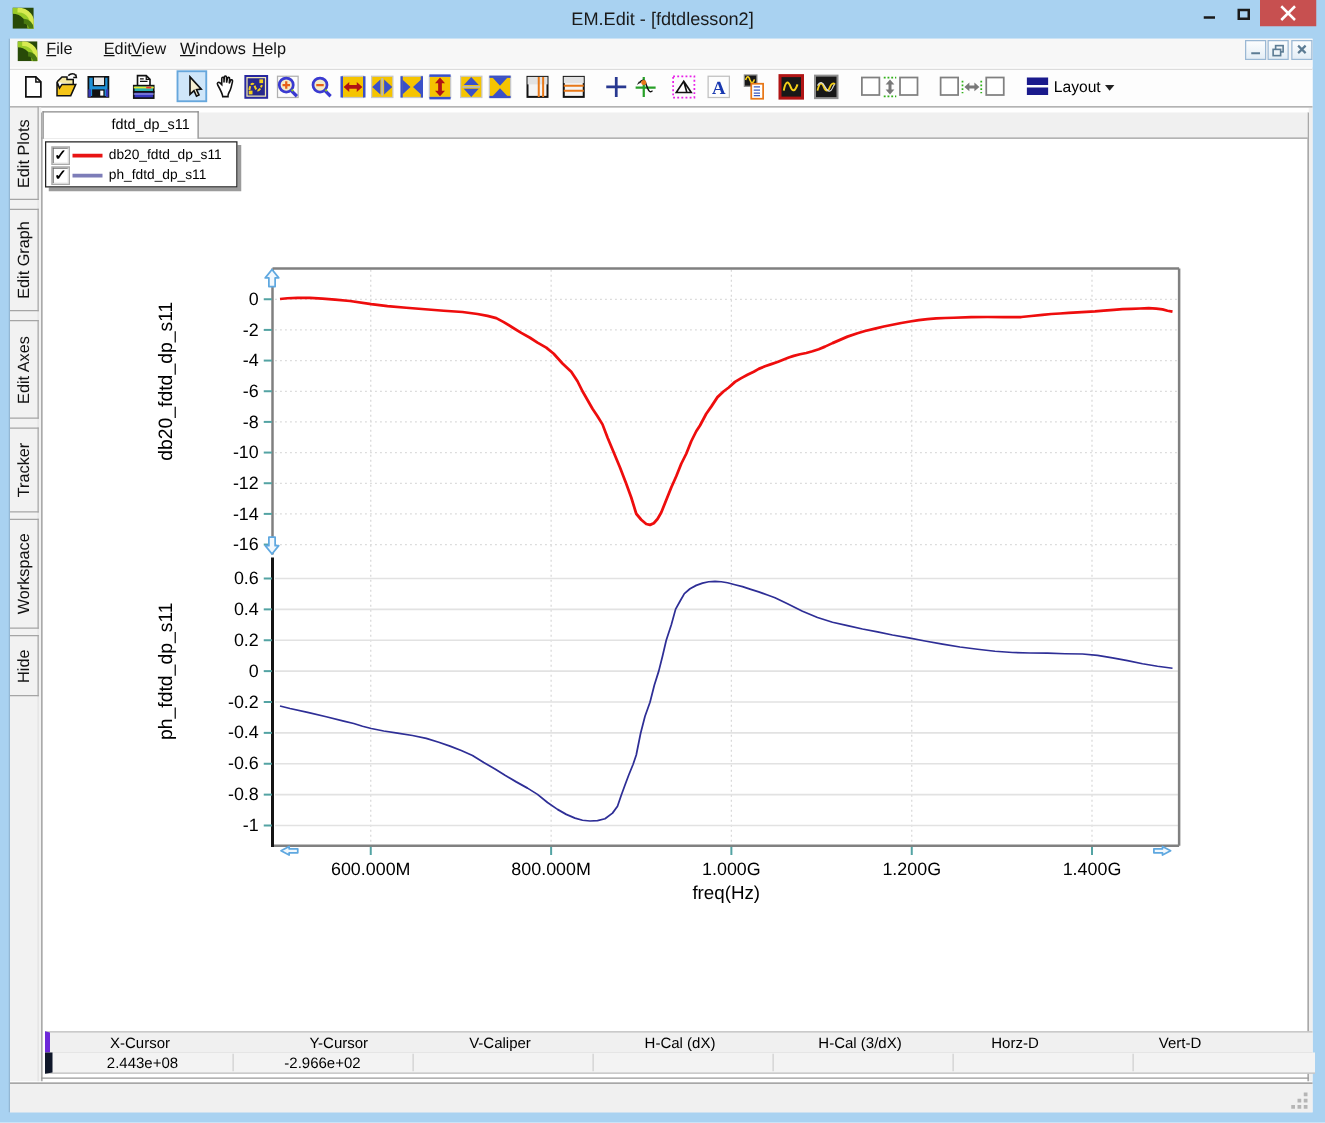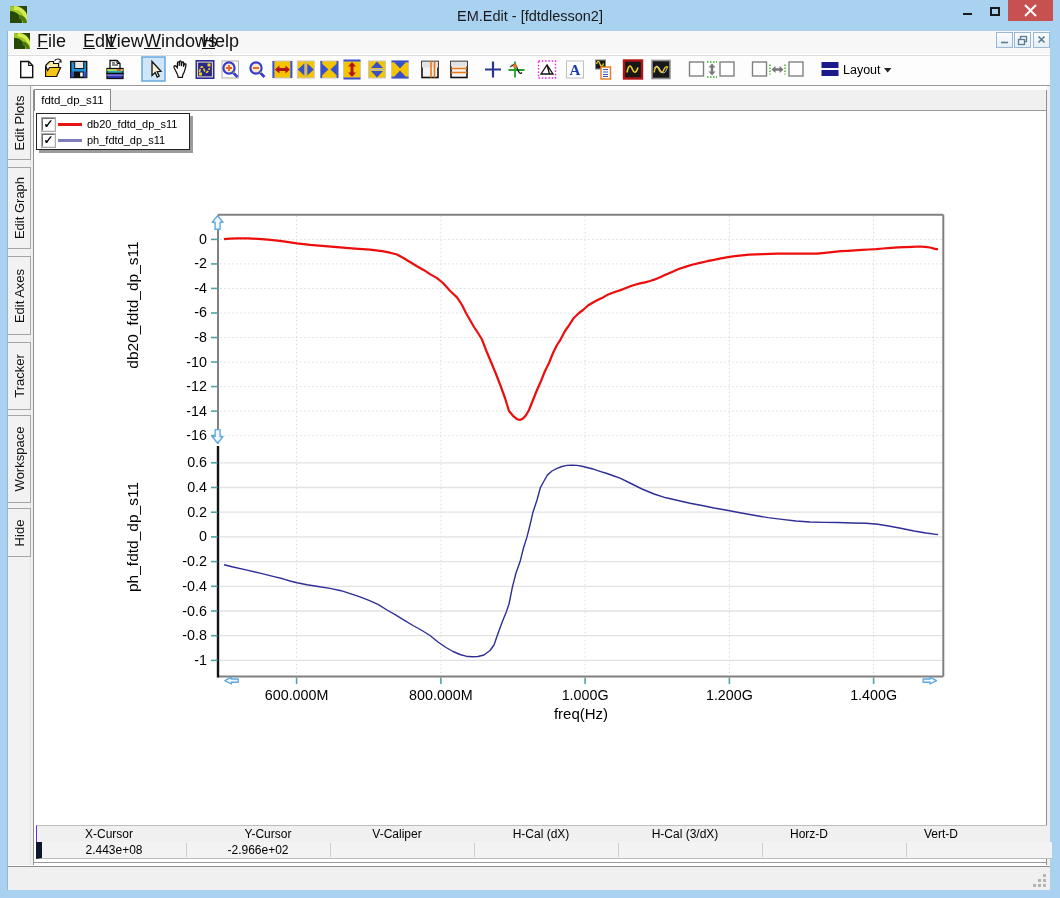--- a/index.html
+++ b/index.html
@@ -9,45 +9,45 @@
   
   #titlebar{left:0;top:0;width:1060px;height:31px;background:#a9d2f1;}
   #titletext{left:0;top:8px;width:1060px;text-align:center;font-size:14.5px;color:#1a1a1a;}
   #btn-min{left:963px;top:13px;width:9px;height:2px;background:#1a1a1a;}
   #btn-max{left:990px;top:7px;width:6px;height:5px;border:2px solid #1a1a1a;background:#a9d2f1;}
   #btn-close{left:1008px;top:0;width:45px;height:21px;background:#c75050;}
   #app{left:8px;top:31px;width:1042px;height:859px;background:#fff;}
   
   #rightpad{left:1047px;top:86px;width:3px;height:779px;background:#f0f0f0;}
   #menubar{left:8px;top:31px;width:1042px;height:23px;background:#f7f7f7;}
-  .menuitem{top:31px;font-size:18px;color:#111;}
+  .menuitem{top:31px;font-size:13px;color:#111;}
   .menuitem u{text-decoration:underline;}
   #toolbar{left:8px;top:55px;width:1042px;height:29px;background:#fdfdfd;border-top:1px solid #dcdcdc;border-bottom:1px solid #9a9a9a;}
   
   .mdibtn{top:32px;width:15px;height:14px;background:linear-gradient(#fcfdfe,#e4eef6);
           border:1px solid #9ab8d4;}
   
   .vtab{left:8px;width:22px;background:#f2f2f2;border:1px solid #a5a5a5;border-left:none;}
   .vtab span{position:absolute;left:50%;top:50%;transform:translate(-50%,-50%) rotate(-90deg);
      white-space:nowrap;font-size:13px;color:#111;}
   
   #doctab{left:34px;top:89px;width:75px;height:21px;background:#fff;
-          border:1px solid #898989;border-bottom:none;font-size:11.5px;text-align:center;line-height:21px;}
+          border:1px solid #898989;border-bottom:none;font-size:11.5px;text-align:center;line-height:21px;padding-left:48px;}
   #tabline{left:33px;top:110px;width:1013px;height:1px;background:#9a9a9a;}
   
   #legend{left:36px;top:113px;width:152px;height:35px;background:#fff;border:1px solid #222;
           box-shadow:3px 3px 0 #9b9b9b;}
   .lrow{position:absolute;left:0;width:100%;height:16px;}
   .lcheck{position:absolute;left:5px;top:1px;width:11px;height:11px;background:#fff;
           border-top:1.5px solid #6d6d6d;border-left:1.5px solid #6d6d6d;border-right:1.5px solid #e8e8e8;border-bottom:1.5px solid #e8e8e8;
           outline:1px solid #aaa;font-size:12px;line-height:11px;text-align:center;color:#000;font-weight:bold;}
   .lline{position:absolute;left:21px;top:6px;width:24px;height:3px;}
   .llab{position:absolute;left:50px;top:1px;font-size:11px;color:#000;}
   
-  #stat-h{left:36px;top:825px;width:1010px;height:16px;background:#f0f0f0;border-left:1px solid #6d28d9;
+  #stat-h{left:36px;top:825px;width:1010px;height:16px;background:#f0f0f0;border-left:4px solid #6d28d9;
           border-top:1px solid #bdbdbd;border-bottom:1px solid #bdbdbd;}
   #stat-v{left:36px;top:842px;width:1010px;height:16px;background:#f3f3f3;border-left:6px solid #0f172a;border-bottom:1px solid #bdbdbd;}
   .scell{position:absolute;top:1px;font-size:12px;color:#000;text-align:center;width:144px;}
   #panebot{left:33px;top:862px;width:1014px;height:1px;background:#9a9a9a;}
   #outerstat{left:8px;top:866px;width:1042px;height:24px;background:#f0f0f0;border-top:1px solid #8e8e8e;}
   #bottompad{left:0px;top:890px;width:1060px;height:8px;background:#a9d2f1;}
   .grip{position:absolute;width:3px;height:3px;background:#b5b5b5;}
 </style>
 </head>
 <body>

